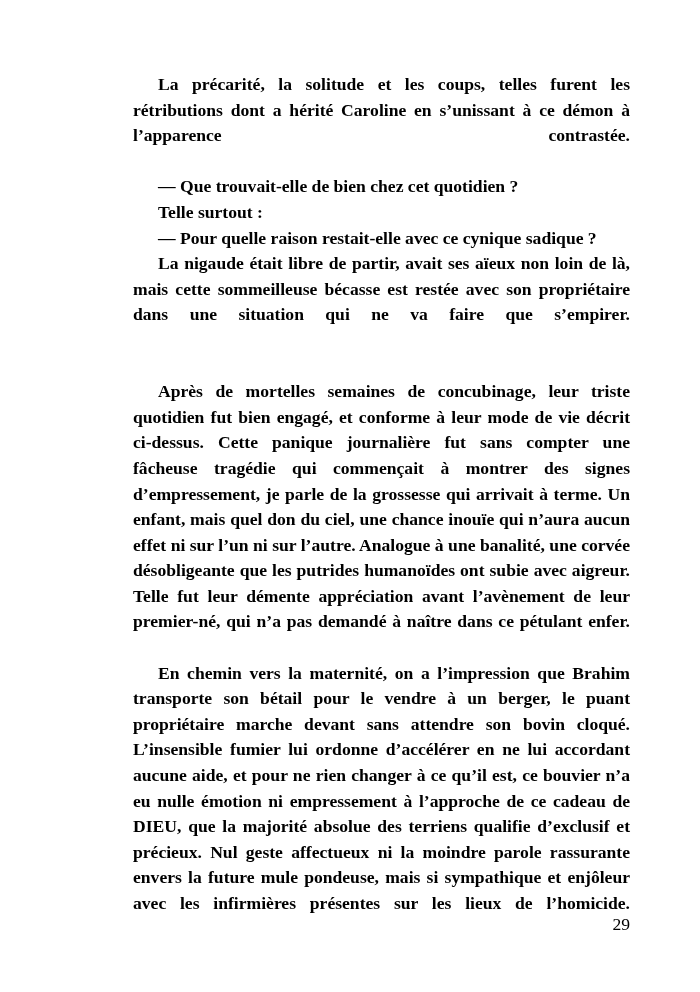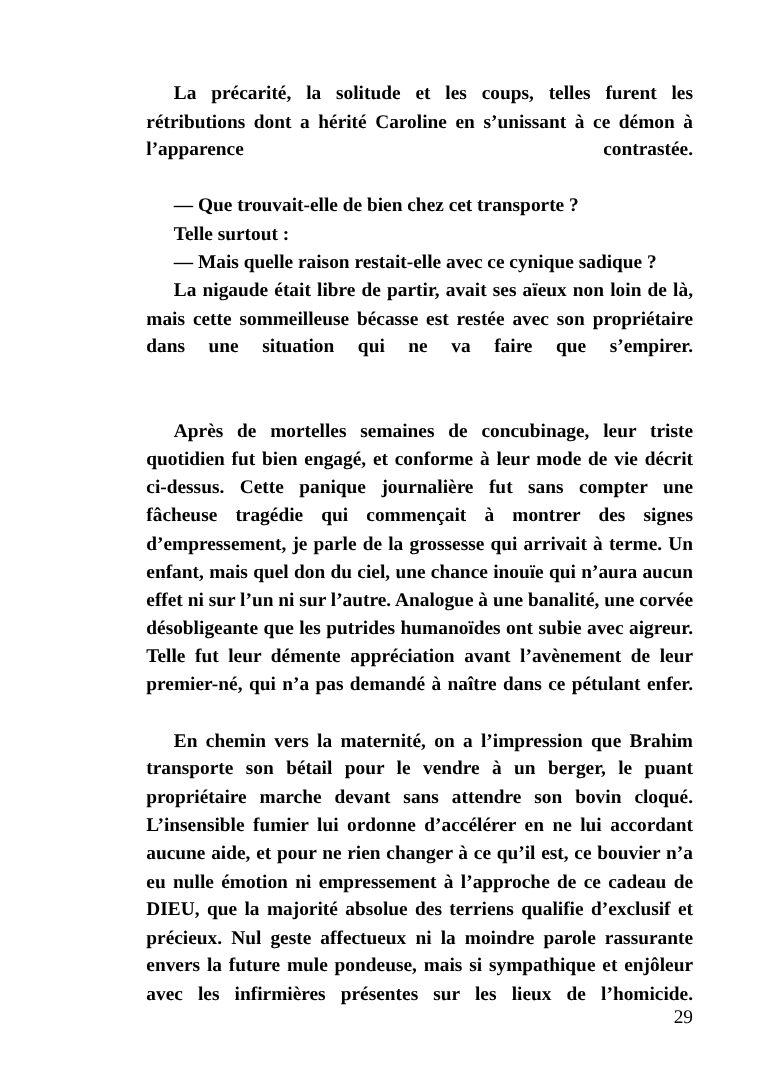--- a/index.html
+++ b/index.html
@@ -64,25 +64,25 @@
 </style>
 </head>
 <body>
 
 <div class="page">
 
   <div class="text-column">
 
     <p class="para">La précarité, la solitude et les coups, telles furent les rétributions dont a hérité Caroline en s’unissant à ce démon à l’apparence contrastée.</p>
 
-    <p class="dialogue">— Que trouvait-elle de bien chez cet transporte ?</p>
+    <p class="dialogue">— Que trouvait-elle de bien chez cet quotidien ?</p>
 
     <p class="dialogue">Telle surtout :</p>
 
-    <p class="dialogue">— Mais quelle raison restait-elle avec ce cynique sadique ?</p>
+    <p class="dialogue">— Pour quelle raison restait-elle avec ce cynique sadique ?</p>
 
     <p class="para">La nigaude était libre de partir, avait ses aïeux non loin de là, mais cette sommeilleuse bécasse est restée avec son propriétaire dans une situation qui ne va faire que s’empirer.</p>
 
     <div class="block-gap"></div>
 
     <p class="para">Après de mortelles semaines de concubinage, leur triste quotidien fut bien engagé, et conforme à leur mode de vie décrit ci-dessus. Cette panique journalière fut sans compter une fâcheuse tragédie qui commençait à montrer des signes d’empressement, je parle de la grossesse qui arrivait à terme. Un enfant, mais quel don du ciel, une chance inouïe qui n’aura aucun effet ni sur l’un ni sur l’autre. Analogue à une banalité, une corvée désobligeante que les putrides humanoïdes ont subie avec aigreur. Telle fut leur démente appréciation avant l’avènement de leur premier-né, qui n’a pas demandé à naître dans ce pétulant enfer.</p>
 
     <p class="para">En chemin vers la maternité, on a l’impression que Brahim transporte son bétail pour le vendre à un berger, le puant propriétaire marche devant sans attendre son bovin cloqué. L’insensible fumier lui ordonne d’accélérer en ne lui accordant aucune aide, et pour ne rien changer à ce qu’il est, ce bouvier n’a eu nulle émotion ni empressement à l’approche de ce cadeau de DIEU, que la majorité absolue des terriens qualifie d’exclusif et précieux. Nul geste affectueux ni la moindre parole rassurante envers la future mule pondeuse, mais si sympathique et enjôleur avec les infirmières présentes sur les lieux de l’homicide.</p>
 
   </div>

